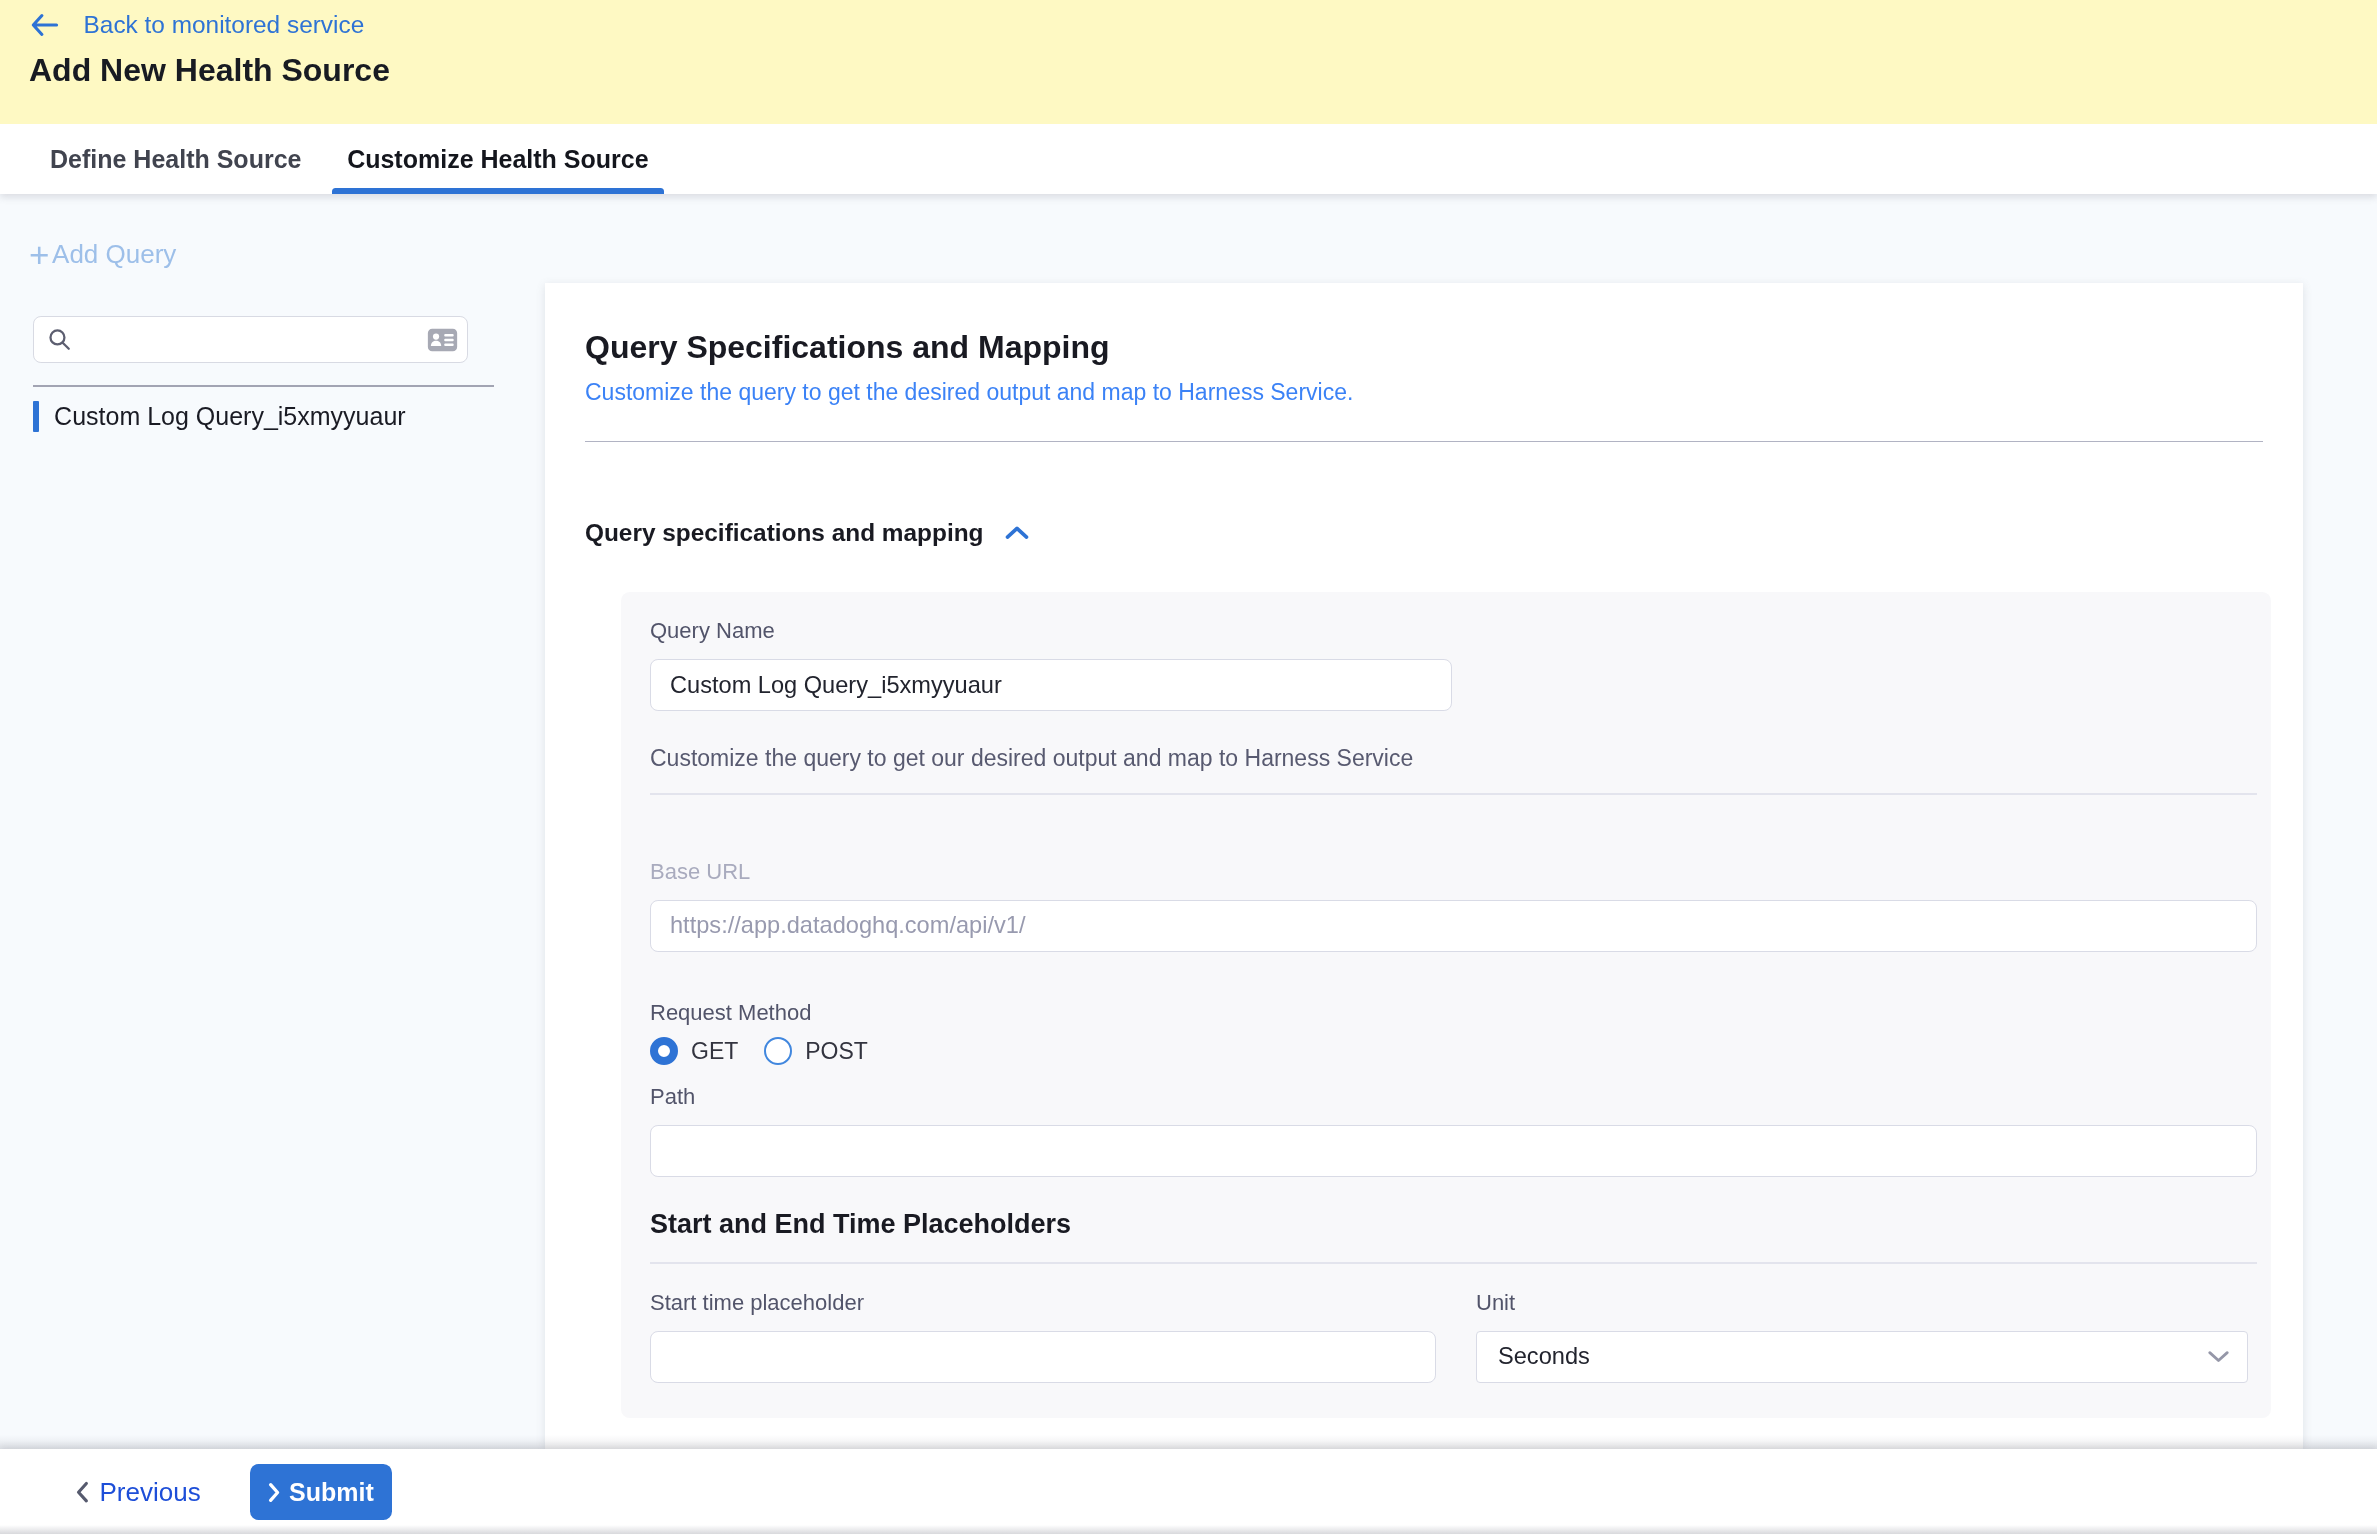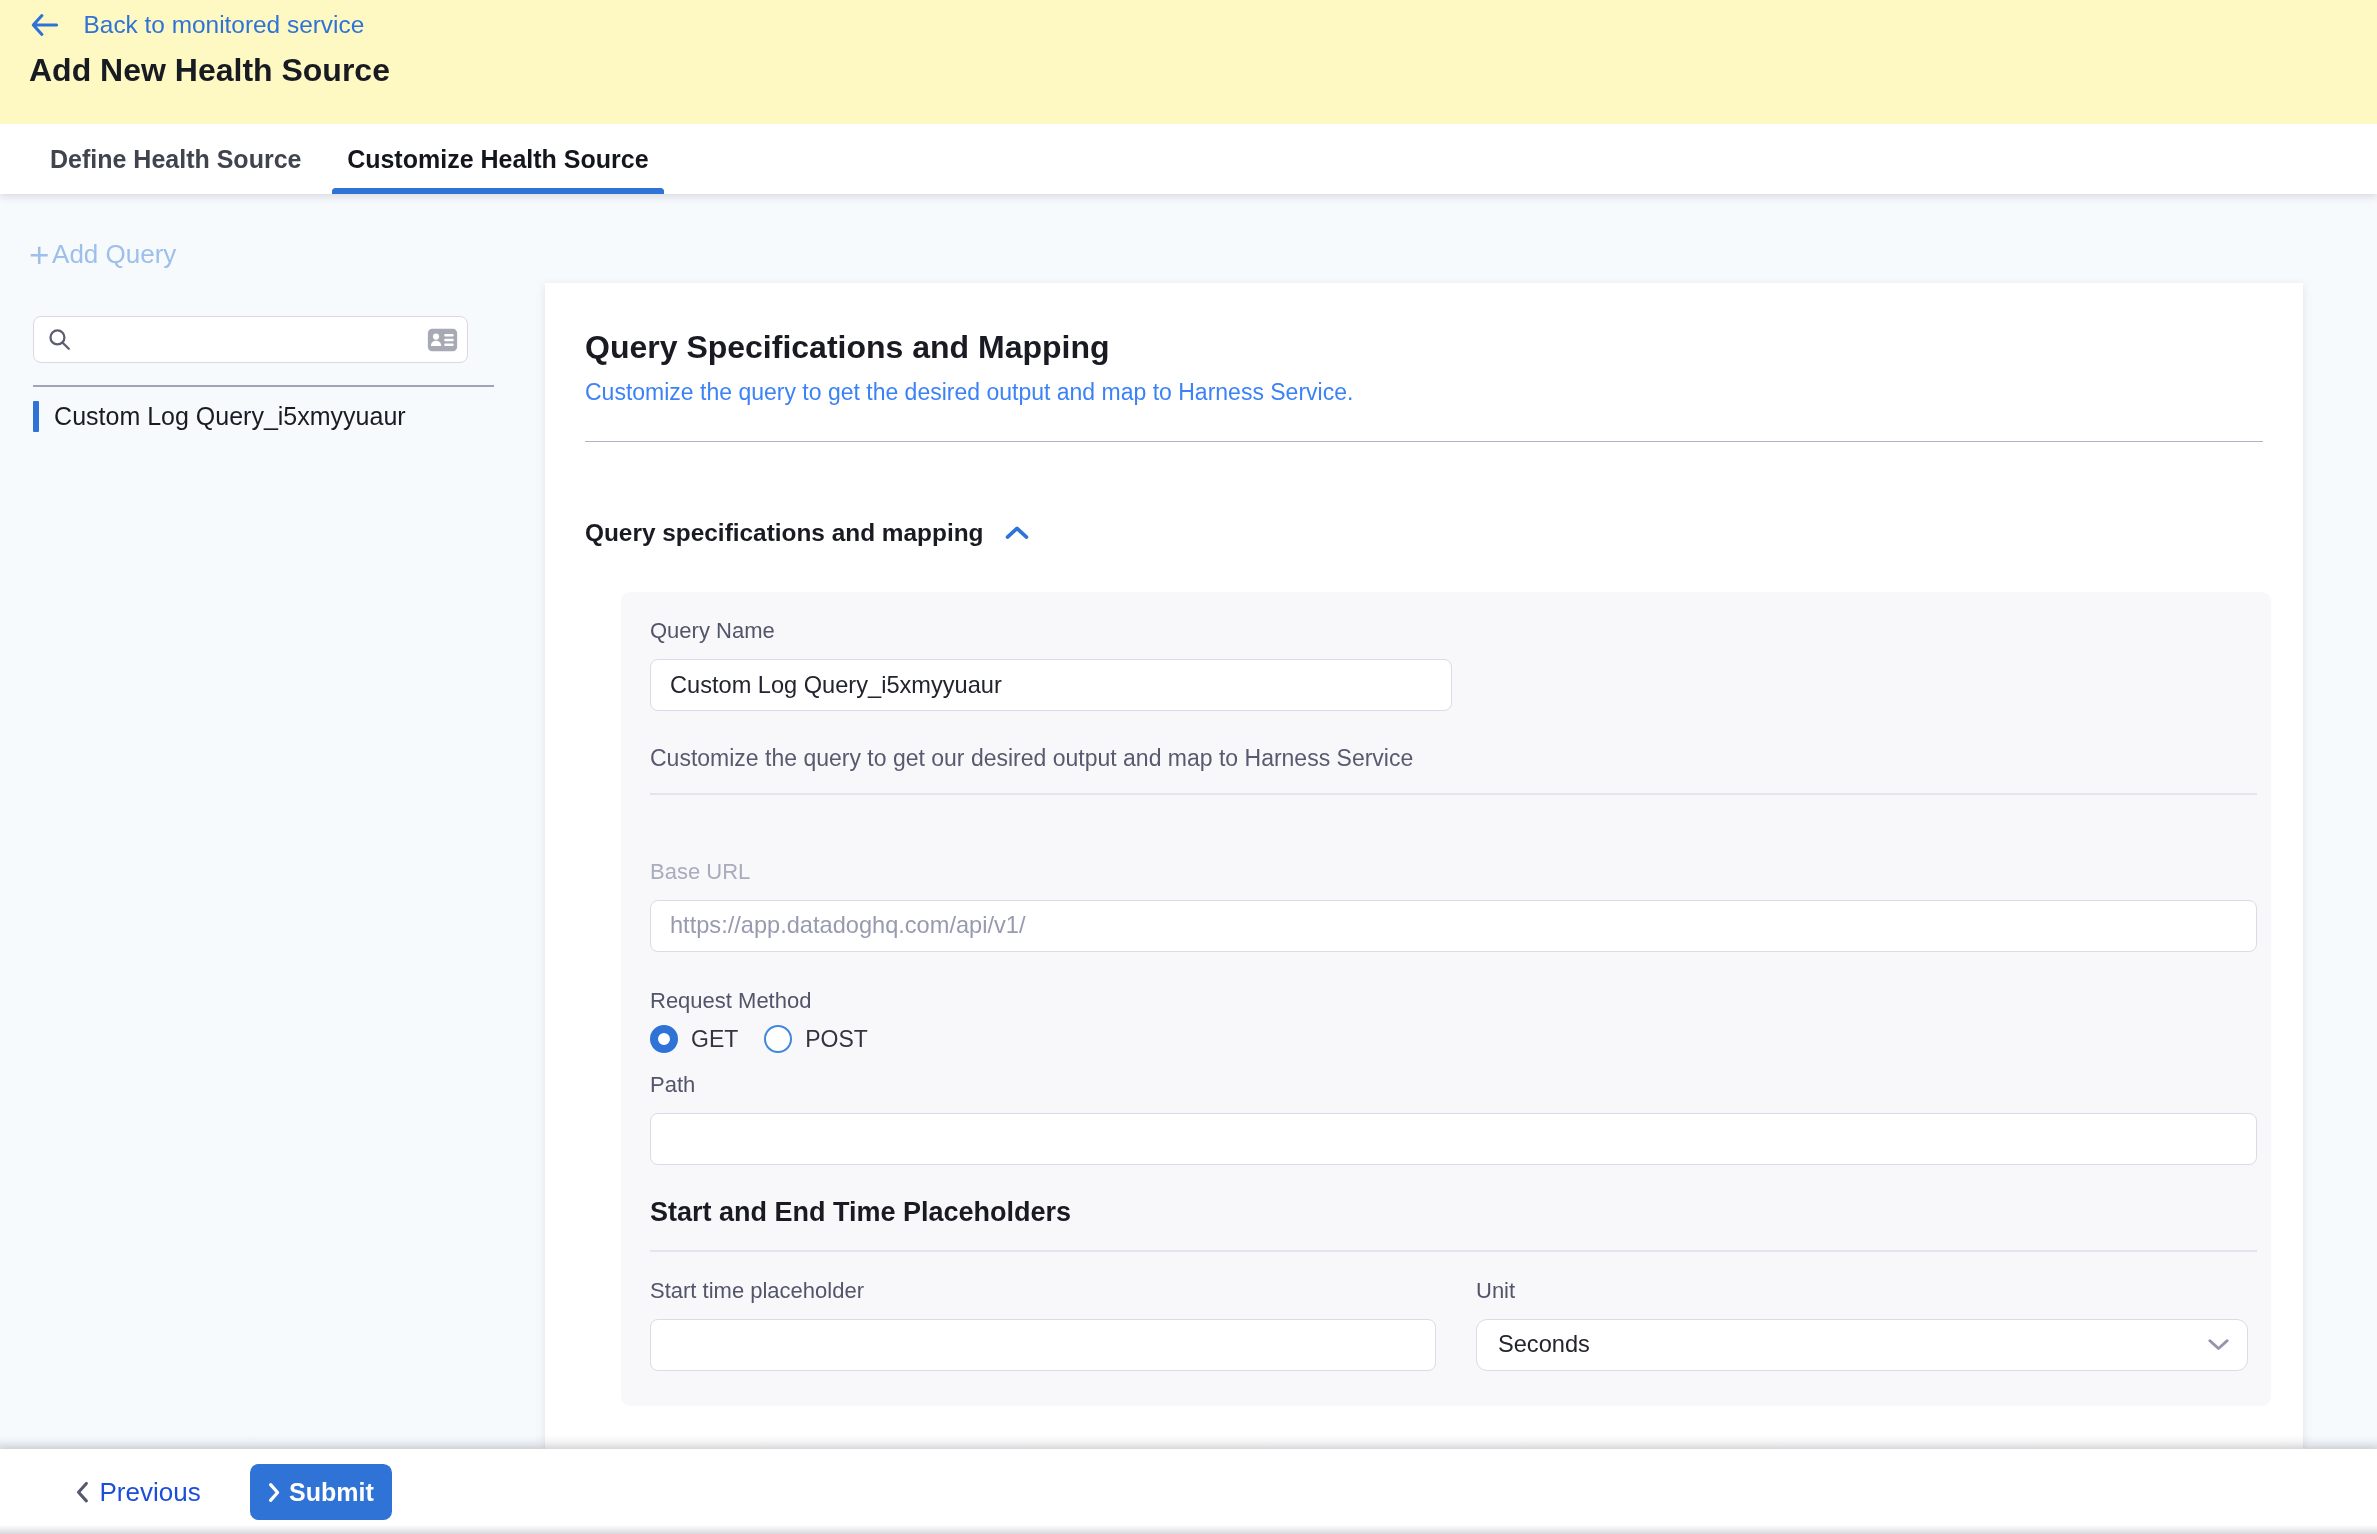--- a/index.html
+++ b/index.html
@@ -57,34 +57,34 @@
   .panel{margin:45px 0 0 36px;width:1650px;min-height:808px;box-sizing:border-box;background:var(--panel-bg);border-radius:8.7px;padding:26px 14px 35px 29px;}
   .f-label{display:block;font-size:22px;line-height:26px;color:#52546a;}
   .f-label.muted{color:#a9abbe;}
   .input{display:block;box-sizing:border-box;height:52px;border:1.7px solid #d9dbe6;border-radius:7.9px;background:#fff;font-size:23.6px;color:#22242e;padding:0 19px;outline:none;font-family:inherit;}
   .input::placeholder{color:#989aaf;}
   .w-name{width:802px;margin-top:15px;}
   .w-full{width:100%;margin-top:15px;}
   .helper{margin-top:33px;font-size:23px;line-height:28px;color:#585a70;}
   .panel-hr{border:none;height:1.7px;background:#e3e4ed;margin-top:21px;}
   .lbl-baseurl{margin-top:64px;}
-  .lbl-method{margin-top:36px;}
+  .lbl-method{margin-top:48px;}
   .radio-row{margin-top:11.3px;display:flex;align-items:center;}
   .radio-group{display:flex;align-items:center;cursor:pointer;}
   .radio-group + .radio-group{margin-left:26px;}
   .radio{width:28px;height:28px;border-radius:50%;box-sizing:border-box;background:#fff;}
   .radio.selected{border:8.7px solid var(--accent);}
   .radio.unselected{border:2.6px solid #4187de;}
   .radio-label{margin-left:13px;font-size:23px;color:#33343f;}
   .lbl-path{margin-top:19px;}
   .time-heading{margin-top:31px;font-size:27px;line-height:33px;font-weight:700;color:#191a22;}
   .two-col{margin-top:26px;display:flex;}
   .col-start{width:786px;}
   .col-unit{width:772px;margin-left:40px;}
-  .select{position:relative;margin-top:15px;height:52px;box-sizing:border-box;border:1.7px solid #d9dbe6;border-radius:11px;background:#fff;display:flex;align-items:center;padding:0 21px;cursor:pointer;}
+  .select{position:relative;margin-top:15px;height:52px;box-sizing:border-box;border:1.7px solid #d9dbe6;border-radius:4px;background:#fff;display:flex;align-items:center;padding:0 21px;cursor:pointer;}
   .select .sel-value{font-size:23.6px;color:#22242e;}
   .select .chev-down{position:absolute;right:17.5px;top:50%;transform:translateY(-50%);}
 
   
   .footer{position:absolute;top:1449px;left:0;right:0;height:86px;background:#fff;box-shadow:0 -2.6px 6.1px rgba(40,41,61,0.10);z-index:6;}
   .footer::after{content:"";position:absolute;left:0;right:0;bottom:0;height:10.5px;background:linear-gradient(rgba(40,41,61,0),rgba(40,41,61,0.20));pointer-events:none;}
   .prev-btn{position:absolute;left:75px;top:0;height:100%;display:flex;align-items:center;gap:10.5px;background:none;border:none;cursor:pointer;font-size:26px;color:#1d4ed8;font-family:inherit;}
   .submit-btn{position:absolute;left:250px;top:15px;width:142px;height:56px;border:none;border-radius:8.7px;background:var(--accent);display:flex;align-items:center;justify-content:center;gap:8.7px;cursor:pointer;font-size:25px;font-weight:700;color:#fff;font-family:inherit;}
 </style>
 </head>

